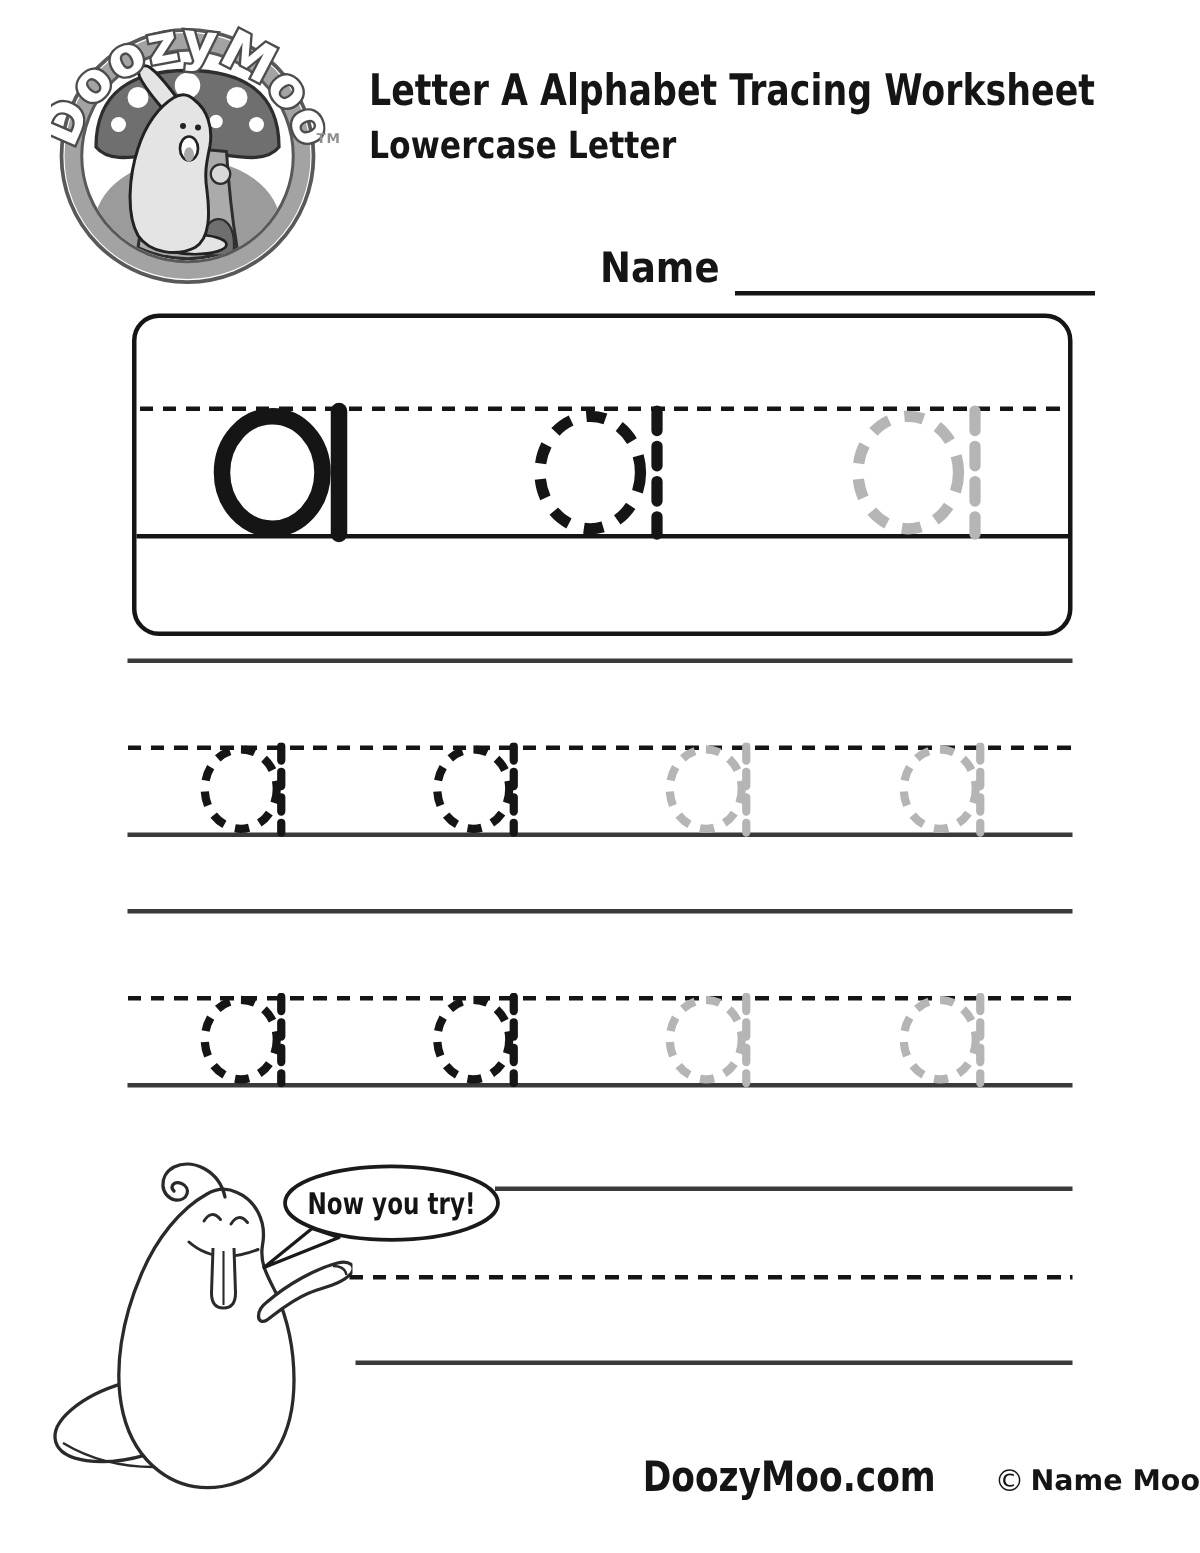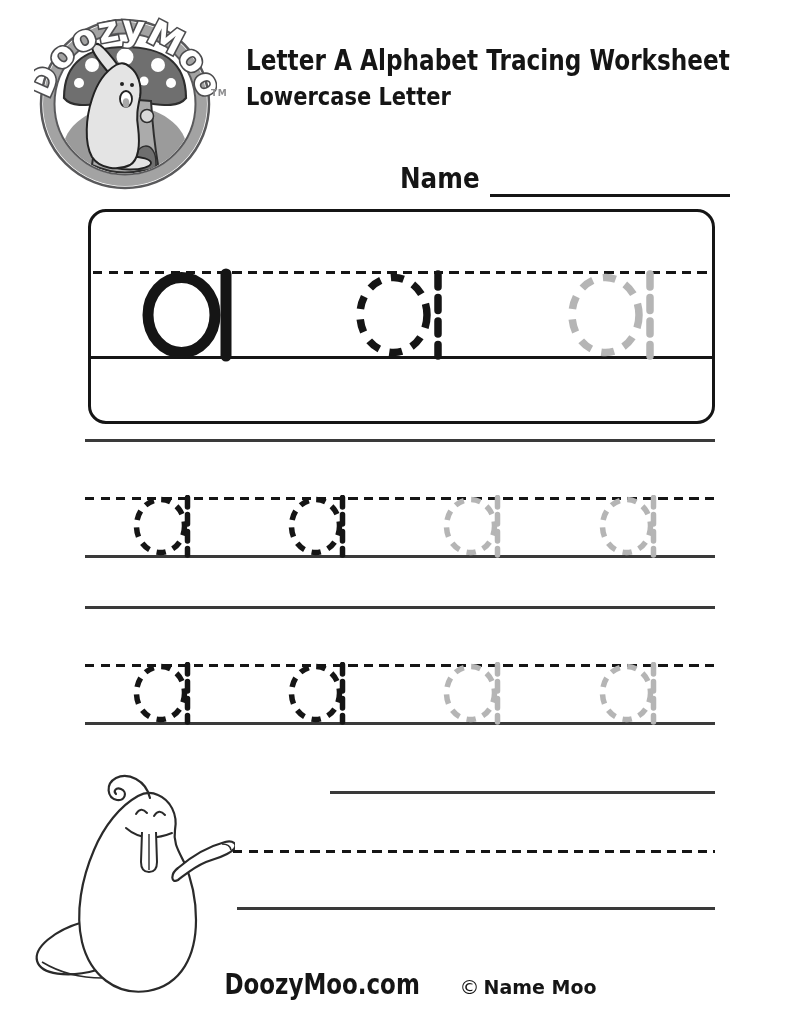--- a/index.html
+++ b/index.html
@@ -44,21 +44,21 @@
   .trace-row .line-mid{position:absolute;left:0;right:0;top:58px;}
   .trace-row .line-base{position:absolute;left:0;right:0;top:116px;height:2.5px;background:var(--guide);}
   
   .worm-wrap{position:absolute;left:20px;top:770px;width:215px;height:228px;}
   .bubble-wrap{position:absolute;left:168px;top:773px;width:180px;height:85px;}
   .b-line1{position:absolute;left:330px;top:791px;width:385px;}
   .b-line2{position:absolute;left:233px;top:850px;width:482px;}
   .b-line3{position:absolute;left:237px;top:907px;width:478px;}
   
   .footer{
-    position:absolute;left:0;top:968px;width:800px;display:flex;justify-content:center;
+    position:absolute;left:0;top:968px;width:800px;display:flex;justify-content:flex-end;
     align-items:baseline;gap:18px;
   }
   .site{font-size:28px;font-weight:700;transform:scaleX(.82);transform-origin:50% 100%;white-space:nowrap;}
   .copy{display:flex;align-items:center;gap:4px;font-size:19px;font-weight:600;white-space:nowrap;}
   .copy .sym{font-size:20px;font-weight:400;}
   svg text{font-family:"DejaVu Sans","Liberation Sans",sans-serif;}
 </style>
 </head>
 <body>
 
@@ -186,20 +186,27 @@
         <path d="M 134,46 q 5,-8 11,-1"></path>
         <path d="M 106,58 Q 124,74 152,63"></path>
       </g>
       <path d="M 122,62 L 121,92 Q 121,102 129,102 Q 137,102 137,92 L 136,62" fill="#ffffff" stroke="#2a2a2a" stroke-width="2"></path>
       <path d="M 129,64 L 129,100" fill="none" stroke="#2a2a2a" stroke-width="1.4"></path>
       <path d="M 158,98 C 172,86 190,76 205,72 C 213,70 218,74 214,79 C 208,86 196,88 186,92 C 174,97 166,104 158,110 C 151,114 150,104 158,98 Z" fill="#ffffff" stroke="#2a2a2a" stroke-width="2.2"></path>
       <path d="M 202,74 q 8,0 9,6" fill="none" stroke="#2a2a2a" stroke-width="1.6"></path>
     </svg>
   </div>
 
+  <div class="bubble-wrap">
+    <svg width="180" height="85" viewBox="0 0 180 85">
+      <path d="M 40,46 L 8,72 L 58,52 Z" fill="#ffffff" stroke="#1a1a1a" stroke-width="2.2" stroke-linejoin="round"></path>
+      <ellipse cx="93" cy="29" rx="71" ry="24.5" fill="#ffffff" stroke="#1a1a1a" stroke-width="2.5"></ellipse>
+      <text x="93" y="36" text-anchor="middle" font-size="20" font-weight="700" fill="#141414" textLength="112" lengthAdjust="spacingAndGlyphs">Now you try!</text>
+    </svg>
+  </div>
 
   <div class="solid-line b-line1"></div>
   <div class="dash-line  b-line2"></div>
   <div class="solid-line b-line3"></div>
 
   <div class="footer">
     <span class="site">DoozyMoo.com</span>
     <span class="copy">
       <span class="sym">©</span>
       <span>Name Moo</span>

